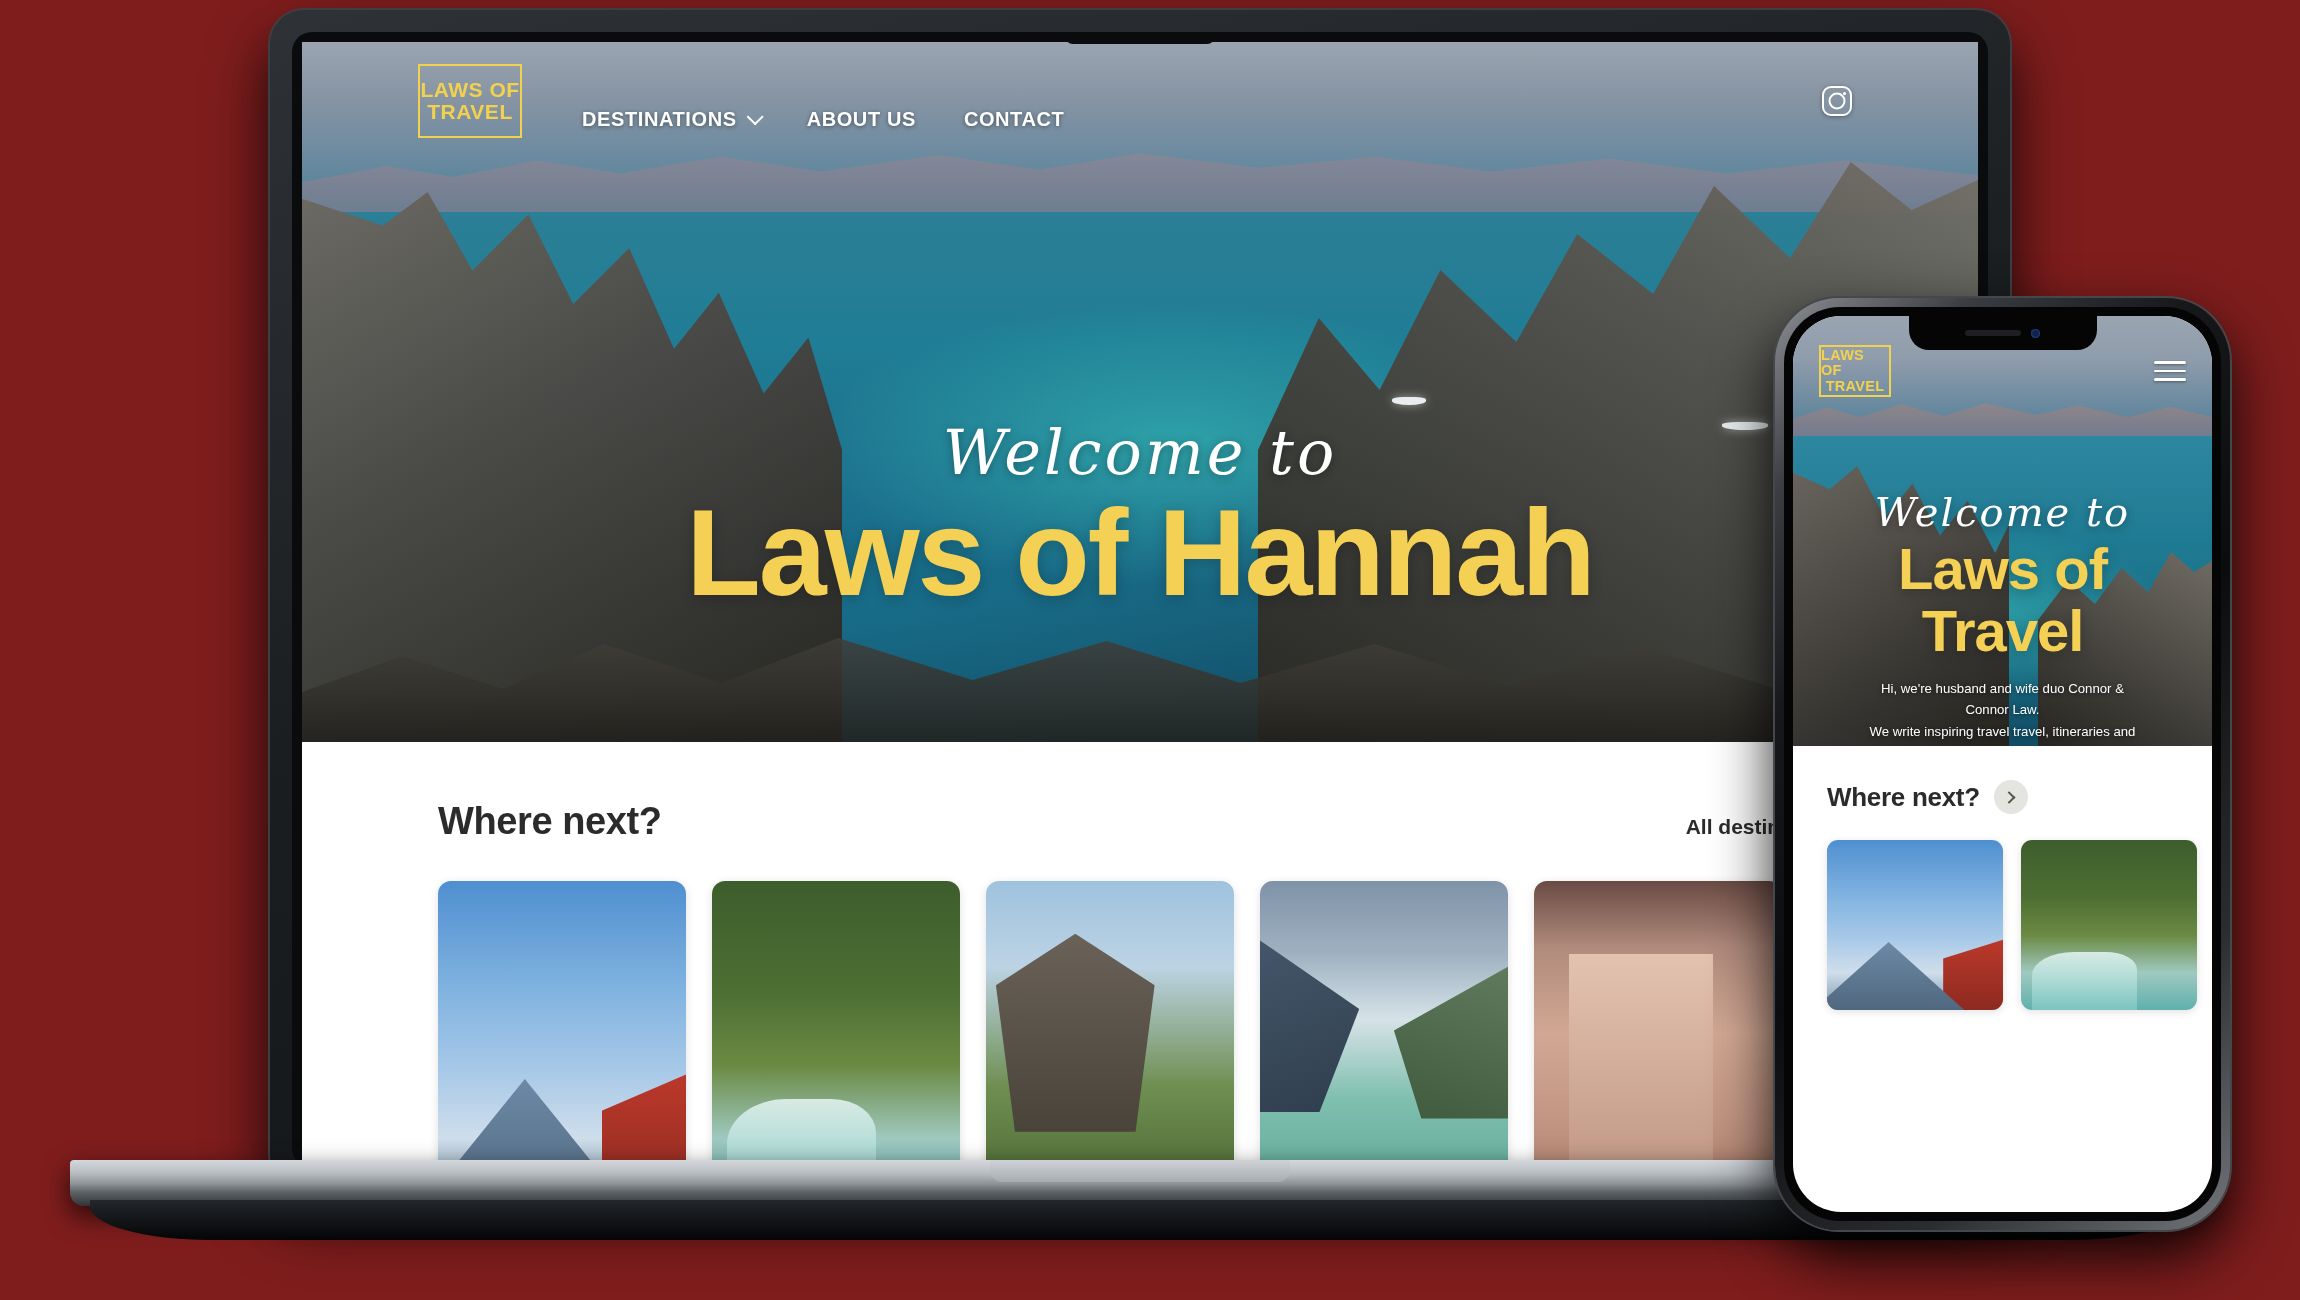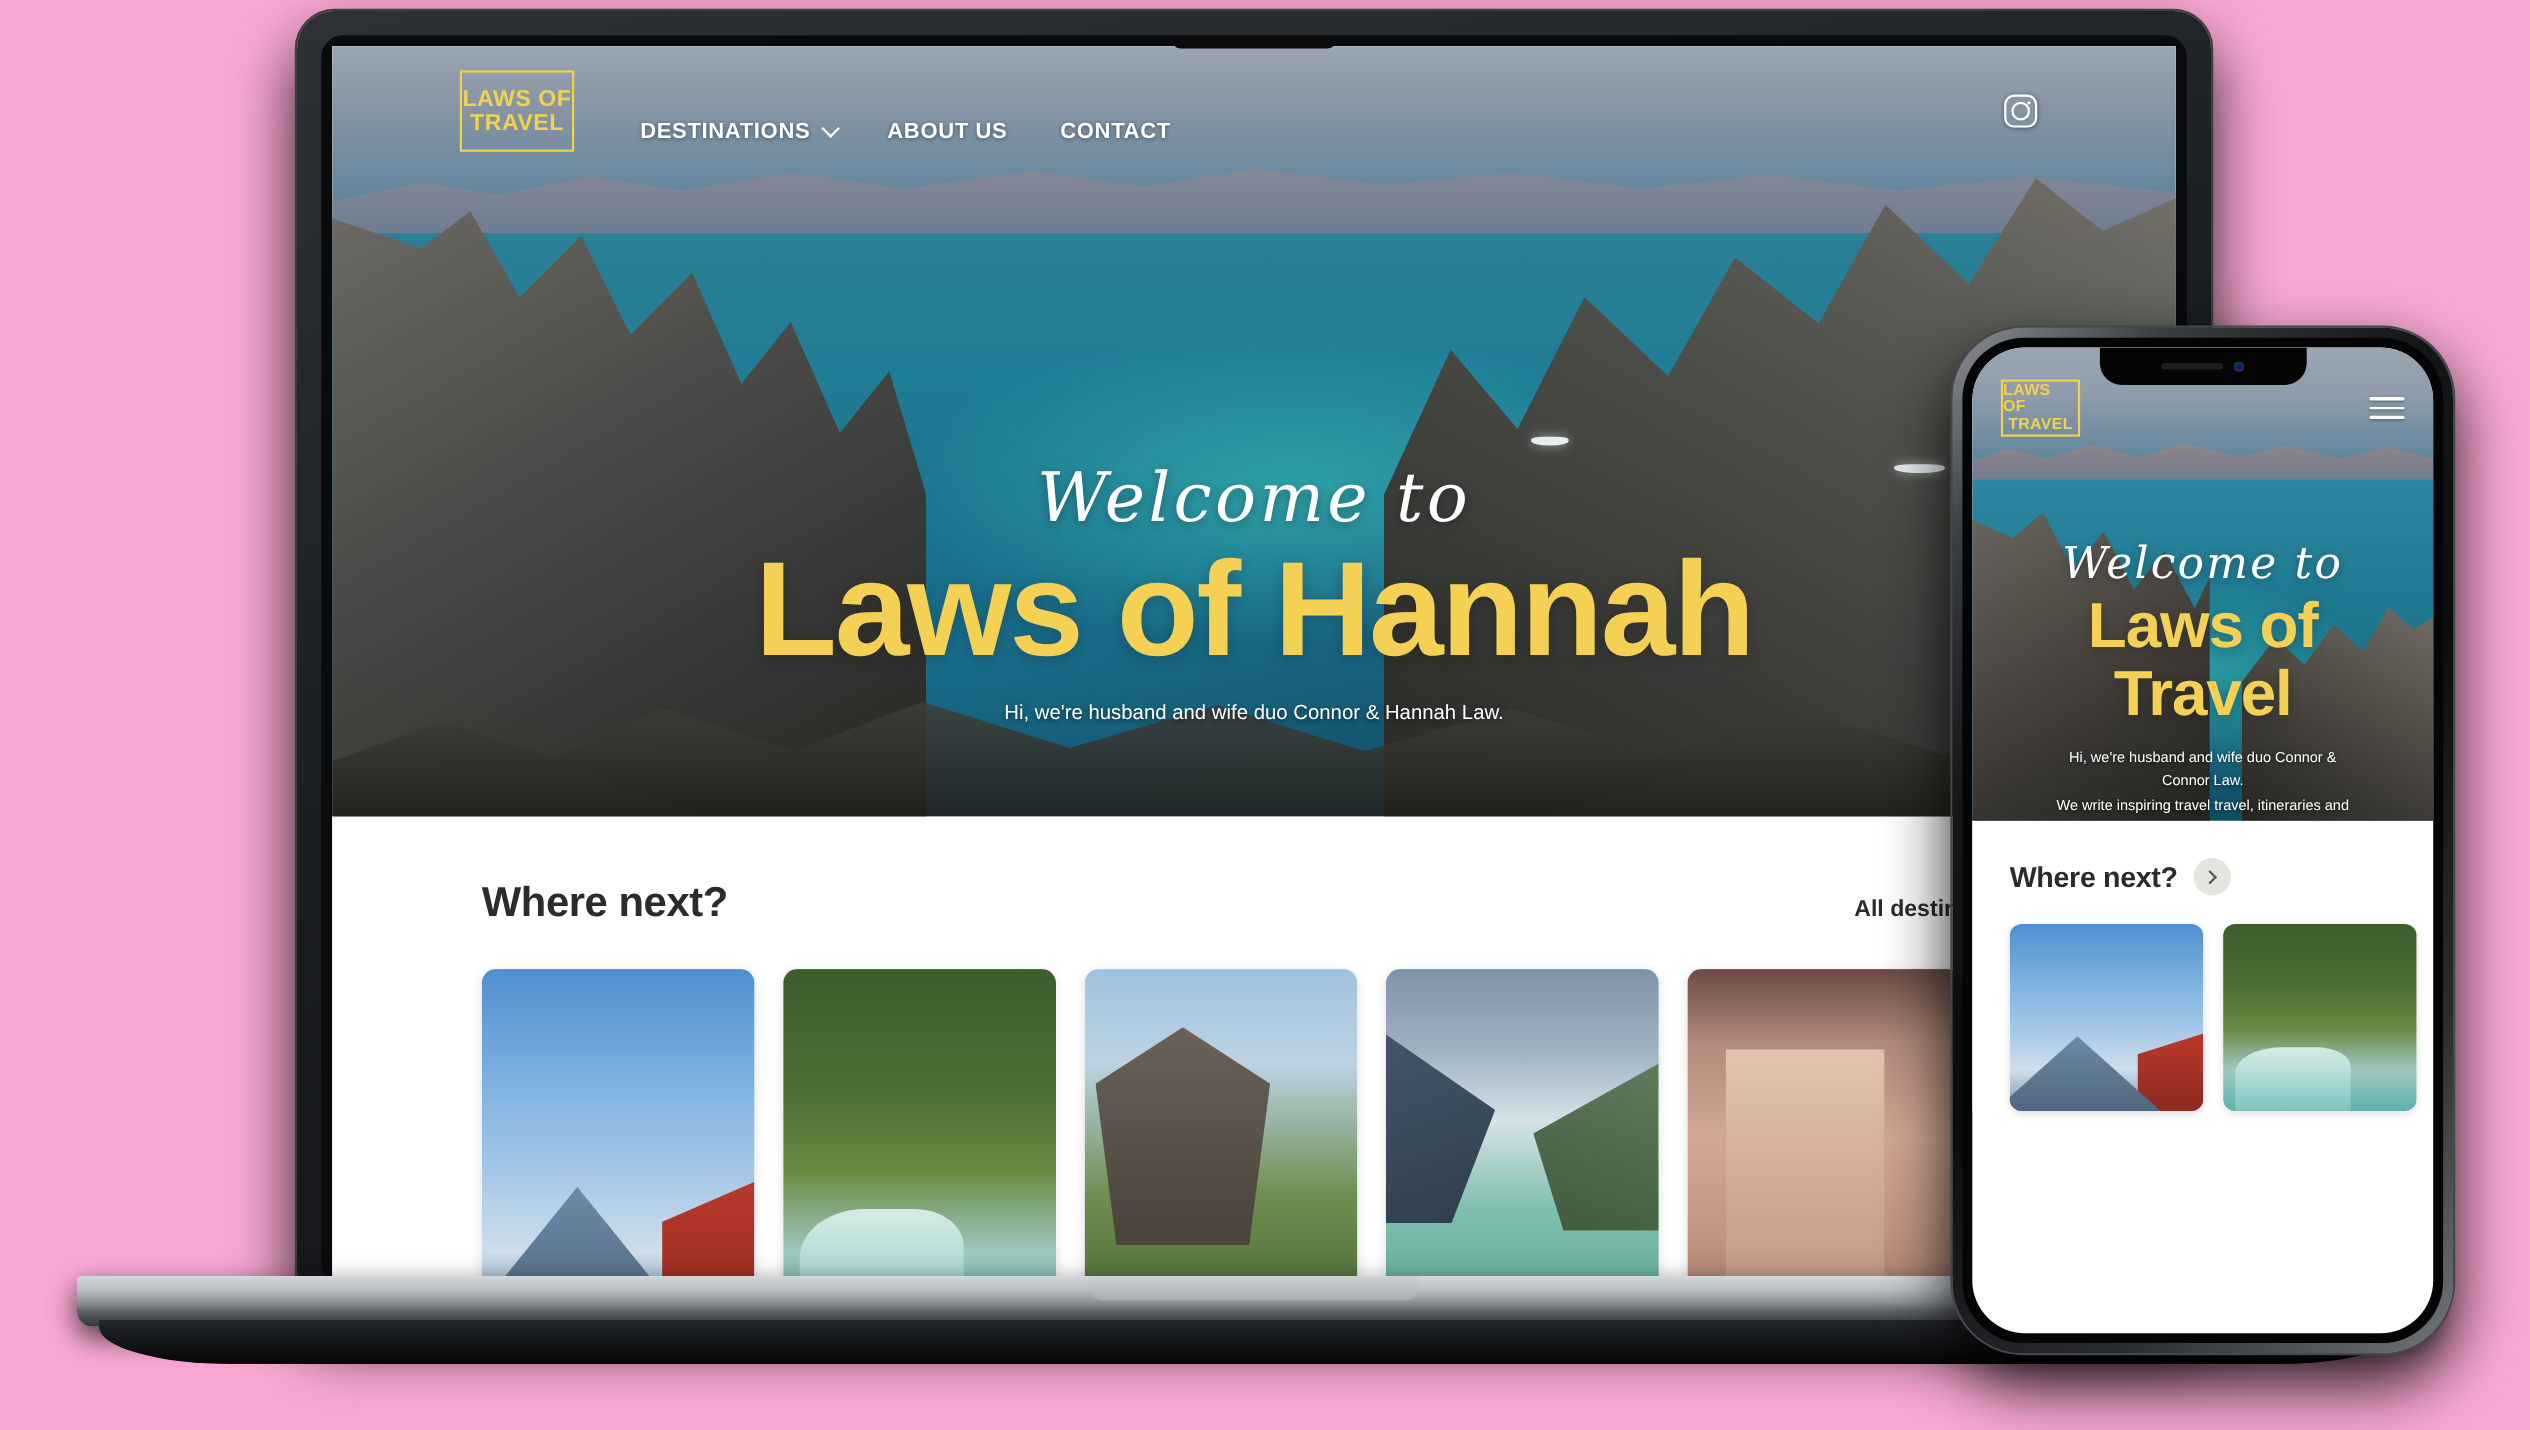--- a/index.html
+++ b/index.html
@@ -1,19 +1,19 @@
 <!DOCTYPE html>
 <html><head>
 <meta charset="utf-8">
 <style>
   * { margin:0; padding:0; box-sizing:border-box; }
   html,body { width:2300px; height:1300px; background:#000; overflow:hidden;
               font-family:"Liberation Sans", sans-serif; }
 
-  .stage { position:relative; width:2300px; height:1300px; background:#f9a8d4; }
+  .stage { position:relative; width:2300px; height:1300px; background:#7f1d1d; }
 
   
   .laptop { position:absolute; left:270px; top:10px; width:1800px; height:1190px; }
 
   .laptop-lid {
     position:absolute; left:0; top:0; width:1740px; height:1180px;
     background:linear-gradient(165deg,#2e3236 0%,#1b1e21 45%,#111315 100%);
     border-radius:34px;
     box-shadow:0 0 0 2px #3c4045, 0 30px 60px rgba(0,0,0,.85);
   }
@@ -278,21 +278,20 @@
               </div>
               <div class="ig-wrap">
                 <div class="ig"></div>
               </div>
             </div>
 
             <div class="hero-copy">
               <div class="welcome">Welcome to</div>
               <div class="bigtitle">Laws of Hannah</div>
               <div class="hero-sub">
-                <div>Hi, we're husband and wife duo Connor &amp; Hannah Law.</div>
               </div>
             </div>
           </div>
 
           <div class="section">
             <div class="sec-head">
               <div class="sec-title">Where next?</div>
               <div class="all-dest">All destinations</div>
             </div>
             <div class="cards">

